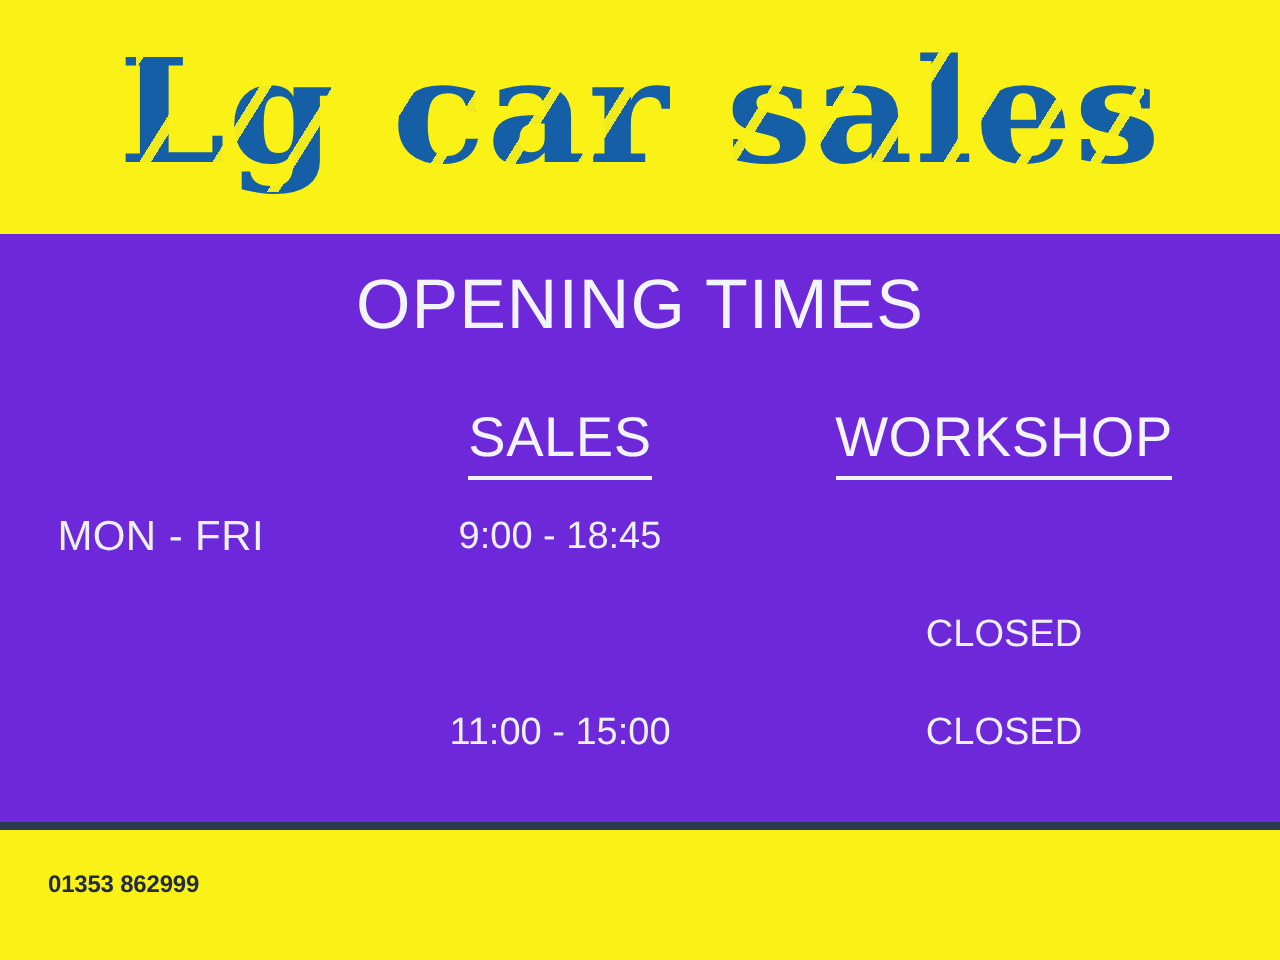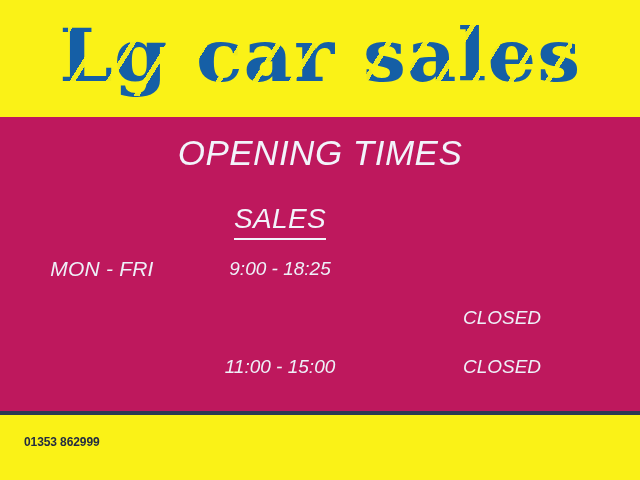--- a/index.html
+++ b/index.html
@@ -72,22 +72,21 @@
     opacity: 0.95;
   }
 
   
   .main-band {
     position: absolute;
     left: 0;
     top: 117px;
     width: 640px;
     height: 295px;
-    background: #be185d;
-    font-style: italic;
+    background: #6d28d9;
   }
 
   .opening-title {
     position: absolute;
     left: 0;
     top: 16px;
     width: 640px;
     text-align: center;
     color: #f2f4fb;
     font-family: "Liberation Sans", sans-serif;
@@ -144,24 +143,23 @@
     top: 0;
     color: #eef0f8;
     font-family: "Liberation Sans", sans-serif;
     font-weight: normal;
     line-height: 28px;
   }
 
   .cell.day {
     left: 0;
     width: 132px;
-    text-align: center;
+    text-align: right;
     font-size: 21px;
     letter-spacing: 0.2px;
-    margin-left: 36px;
   }
 
   .cell.sales {
     left: 170px;
     width: 220px;
     text-align: center;
     font-size: 19px;
   }
 
   .cell.workshop {
@@ -219,27 +217,30 @@
   </div>
 
   <div class="main-band">
 
     <div class="opening-title">OPENING TIMES</div>
 
     <div class="col-head-row">
       <div class="col-head sales">
         <span class="ul">SALES</span>
       </div>
+      <div class="col-head workshop">
+        <span class="ul">WORKSHOP</span>
+      </div>
     </div>
 
     <div class="rows">
 
       <div class="row">
         <div class="cell day">MON - FRI</div>
-        <div class="cell sales">9:00 - 18:25</div>
+        <div class="cell sales">9:00 - 18:45</div>
       </div>
 
       <div class="row">
         <div class="cell workshop">CLOSED</div>
       </div>
 
       <div class="row">
         <div class="cell sales">11:00 - 15:00</div>
         <div class="cell workshop">CLOSED</div>
       </div>

